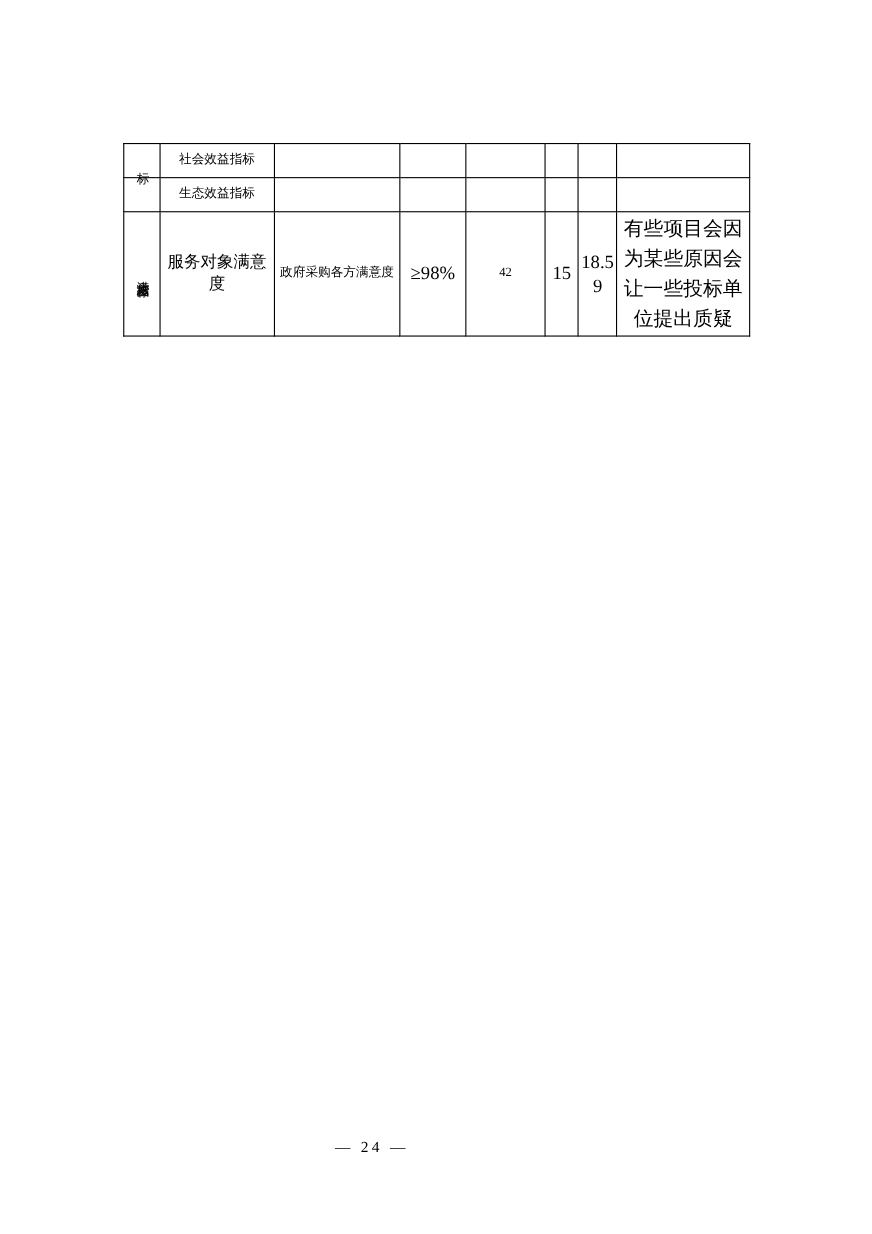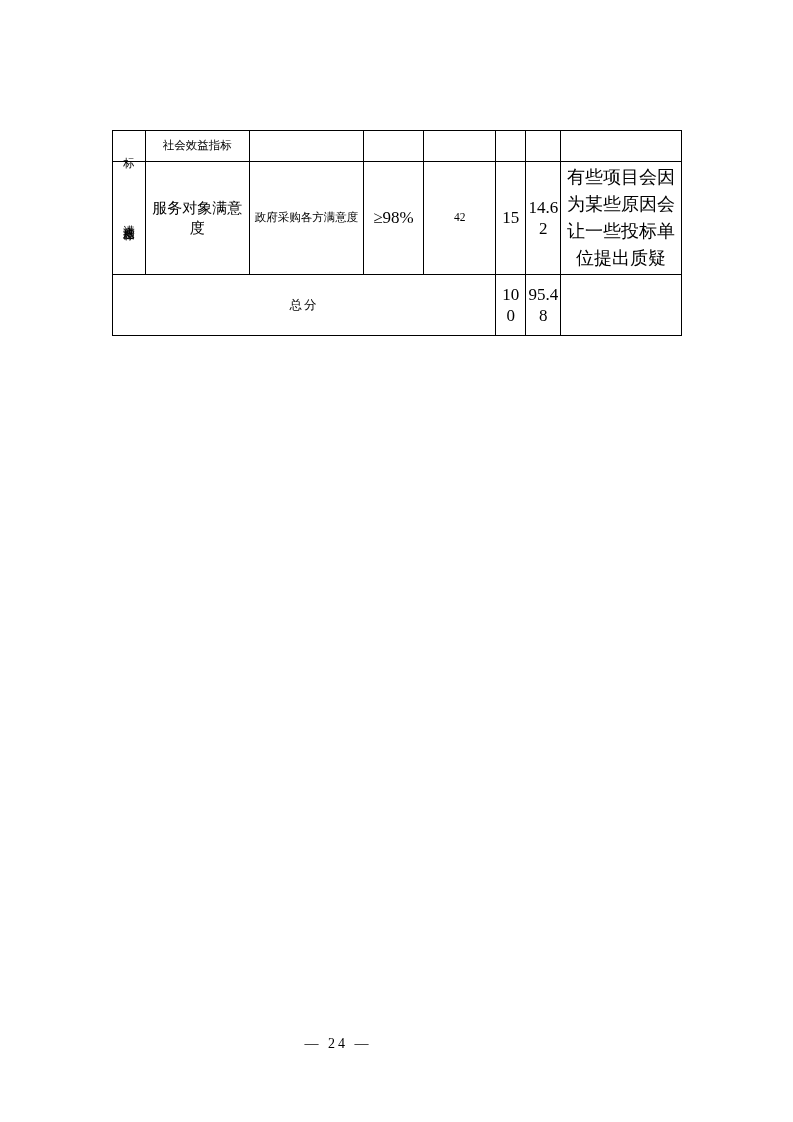--- a/index.html
+++ b/index.html
@@ -138,39 +138,43 @@
           </td>
           <td>社会效益指标</td>
           <td></td>
           <td></td>
           <td></td>
           <td></td>
           <td></td>
           <td></td>
         </tr>
 
+        <tr class="row-small">
+          <td></td>
+          <td>生态效益指标</td>
+          <td></td>
+          <td></td>
+          <td></td>
+          <td></td>
+          <td></td>
+          <td></td>
+        </tr>
 
         <tr class="row-tall">
           <td>
             <span class="vert">满意度指标</span>
           </td>
           <td class="big-cell">服务对象满意度</td>
           <td class="left-align">政府采购各方满意度</td>
           <td class="left-align stack">≥98%</td>
           <td>42</td>
           <td class="stack">15</td>
-          <td class="stack">14.62</td>
+          <td class="stack">18.59</td>
           <td class="note-cell">有些项目会因为某些原因会让一些投标单位提出质疑</td>
         </tr>
 
-        <tr class="row-total">
-          <td class="total-label" colspan="5">总分</td>
-          <td class="stack">100</td>
-          <td class="stack">95.48</td>
-          <td></td>
-        </tr>
       </tbody>
     </table>
   </div>
 
   <div class="footer">— 24 —</div>
 
 </div>
 
 </body></html>

